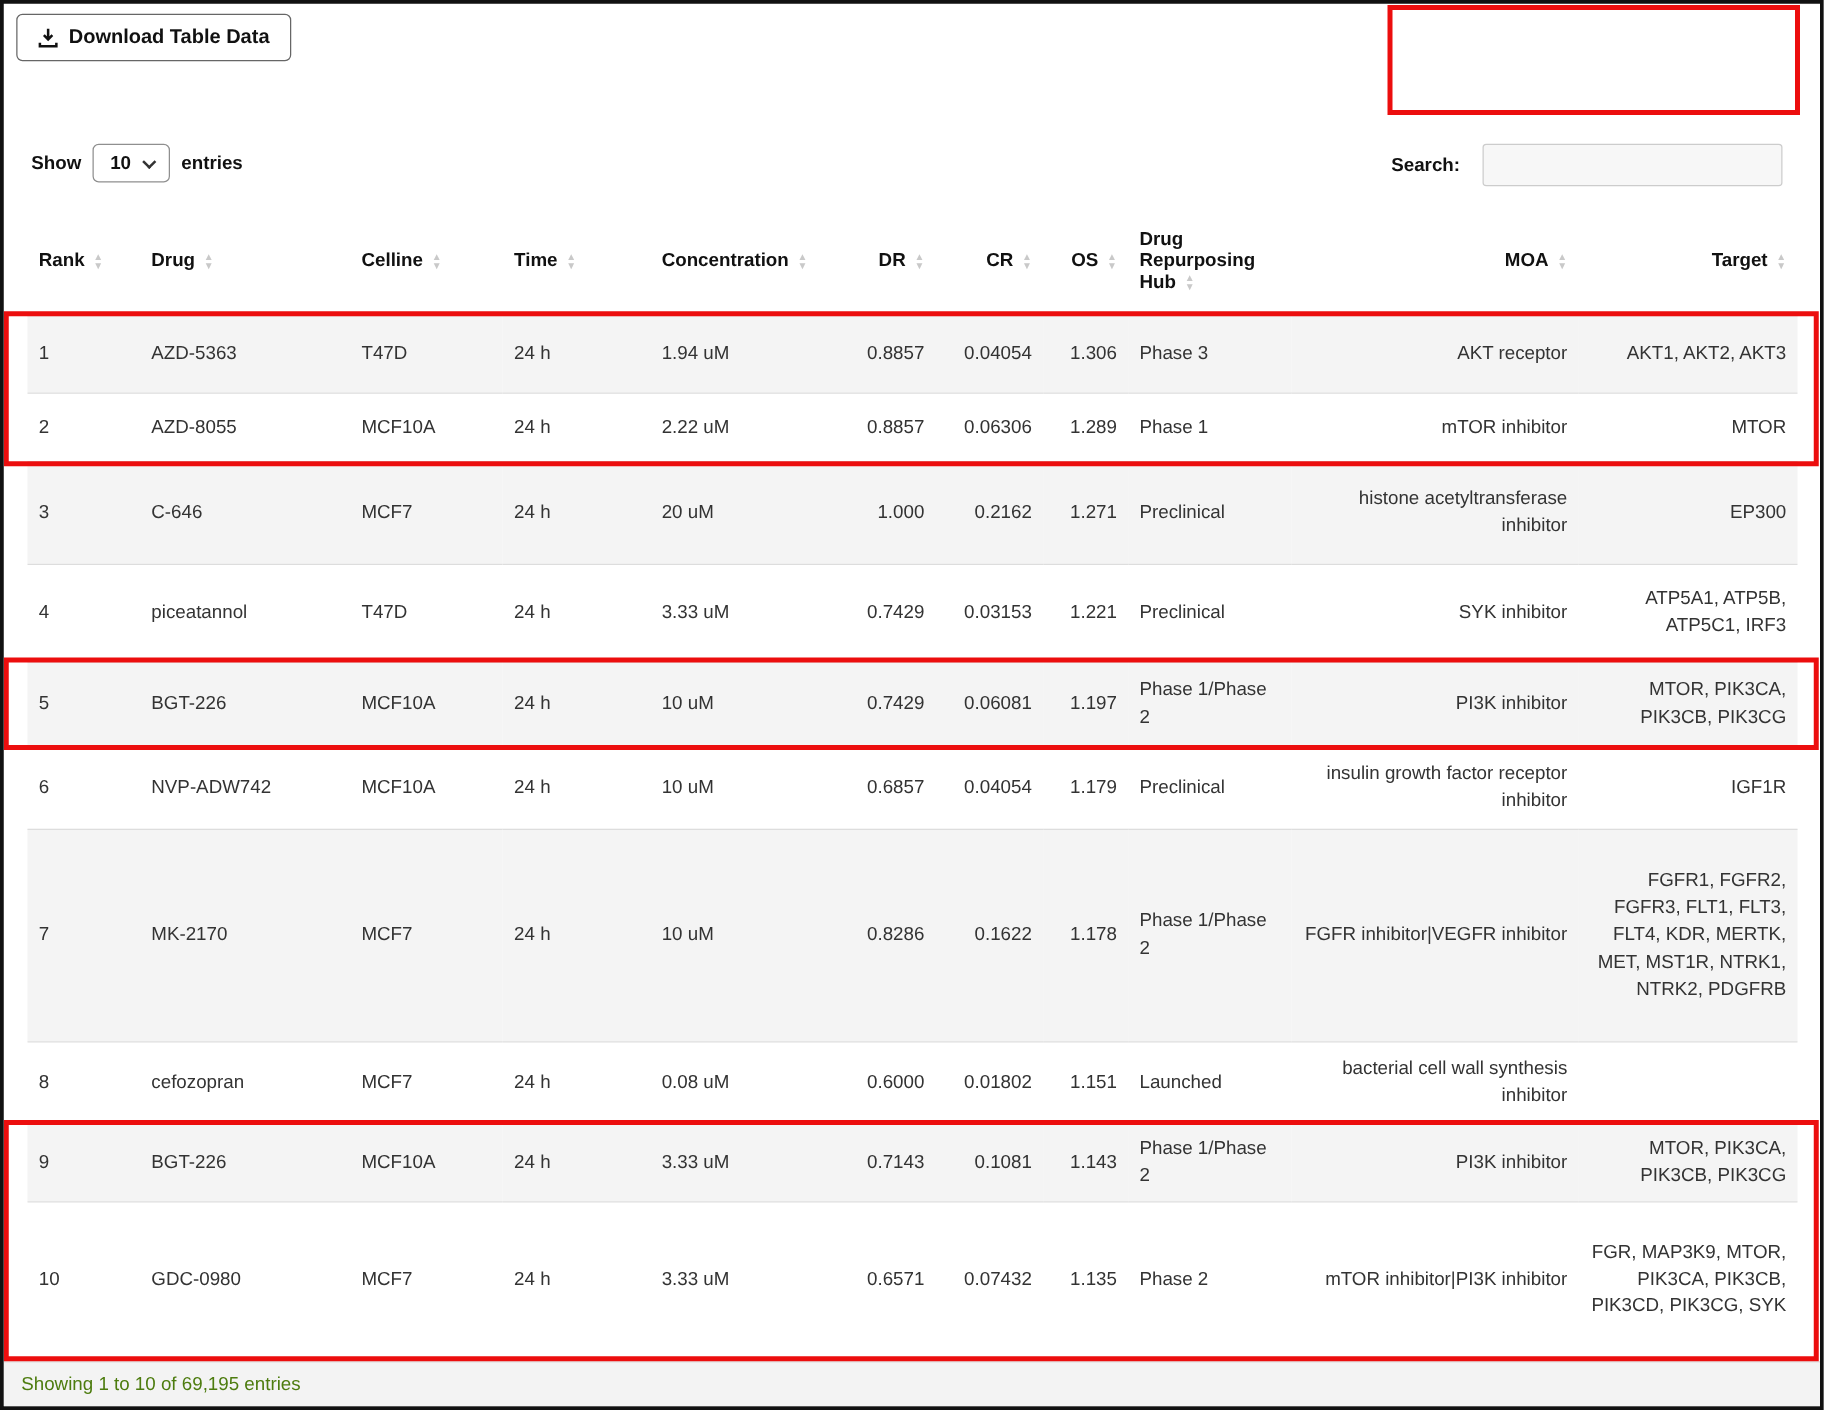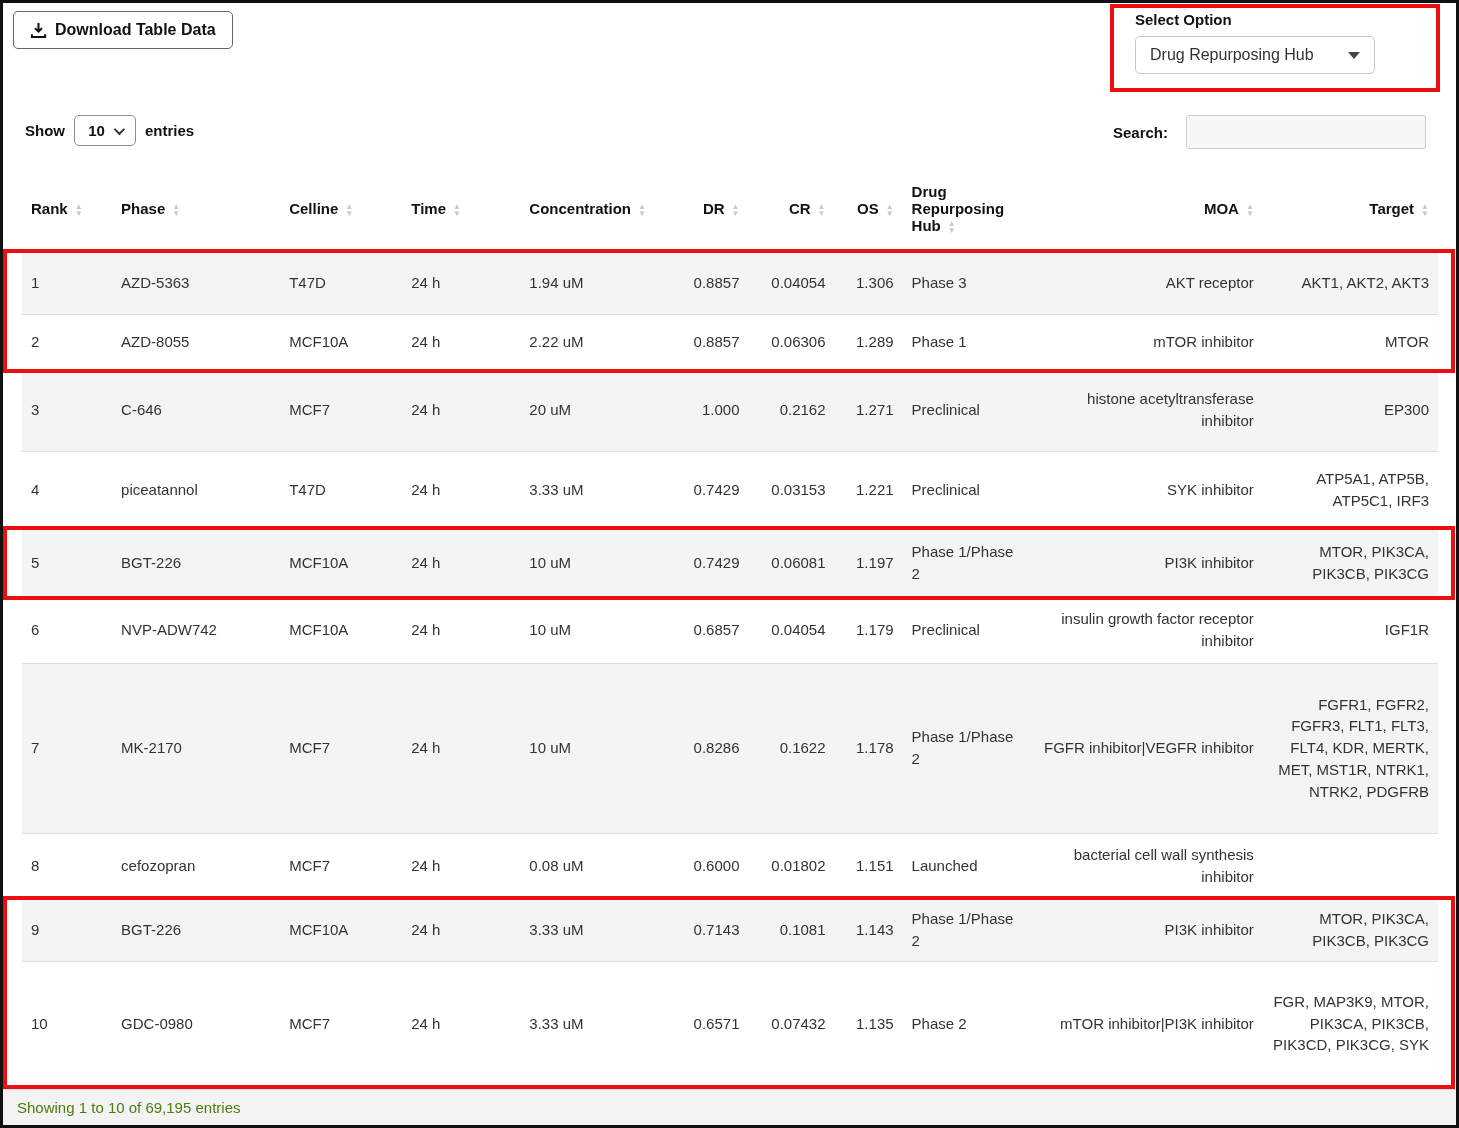--- a/index.html
+++ b/index.html
@@ -113,27 +113,20 @@
   <button class="download-btn">
     <span>
       <svg width="17" height="17" viewBox="0 0 16 16">
         <path d="M8 1v7.5M4.8 5.8 8 9l3.2-3.2" stroke="#111" stroke-width="1.9" fill="none"></path>
         <path d="M1.8 11.5v2.7h12.4v-2.7" stroke="#111" stroke-width="1.9" fill="none"></path>
       </svg>
     </span>
     <span>Download Table Data</span>
   </button>
 
-  <div class="select-panel">
-    <div class="select-label">Select Option</div>
-    <div class="select-box">
-      <span>Drug Repurposing Hub</span>
-      <span class="caret-down"></span>
-    </div>
-  </div>
 
   <div class="controls-left">
     <span class="bold-label">Show</span>
     <span class="show-select">
       <span>10</span>
       <span class="chevron"></span>
     </span>
     <span class="bold-label">entries</span>
   </div>
 
@@ -153,21 +146,21 @@
           <col class="col-5">
           <col class="col-6">
           <col class="col-7">
           <col class="col-8">
           <col class="col-9">
           <col class="col-10">
         </colgroup>
       <thead>
           <tr id="thead-row">
             <th class="align-left"><span>Rank</span><span class="sort-icon"><i>▲</i><i>▼</i></span></th>
-            <th class="align-left"><span>Phase</span><span class="sort-icon"><i>▲</i><i>▼</i></span></th>
+            <th class="align-left"><span>Drug</span><span class="sort-icon"><i>▲</i><i>▼</i></span></th>
             <th class="align-left"><span>Celline</span><span class="sort-icon"><i>▲</i><i>▼</i></span></th>
             <th class="align-left"><span>Time</span><span class="sort-icon"><i>▲</i><i>▼</i></span></th>
             <th class="align-left"><span>Concentration</span><span class="sort-icon"><i>▲</i><i>▼</i></span></th>
             <th class="align-right"><span>DR</span><span class="sort-icon"><i>▲</i><i>▼</i></span></th>
             <th class="align-right"><span>CR</span><span class="sort-icon"><i>▲</i><i>▼</i></span></th>
             <th class="align-right"><span>OS</span><span class="sort-icon"><i>▲</i><i>▼</i></span></th>
             <th class="align-left"><span>Drug Repurposing Hub</span><span class="sort-icon"><i>▲</i><i>▼</i></span></th>
             <th class="align-right"><span>MOA</span><span class="sort-icon"><i>▲</i><i>▼</i></span></th>
             <th class="align-right"><span>Target</span><span class="sort-icon"><i>▲</i><i>▼</i></span></th>
           </tr>

